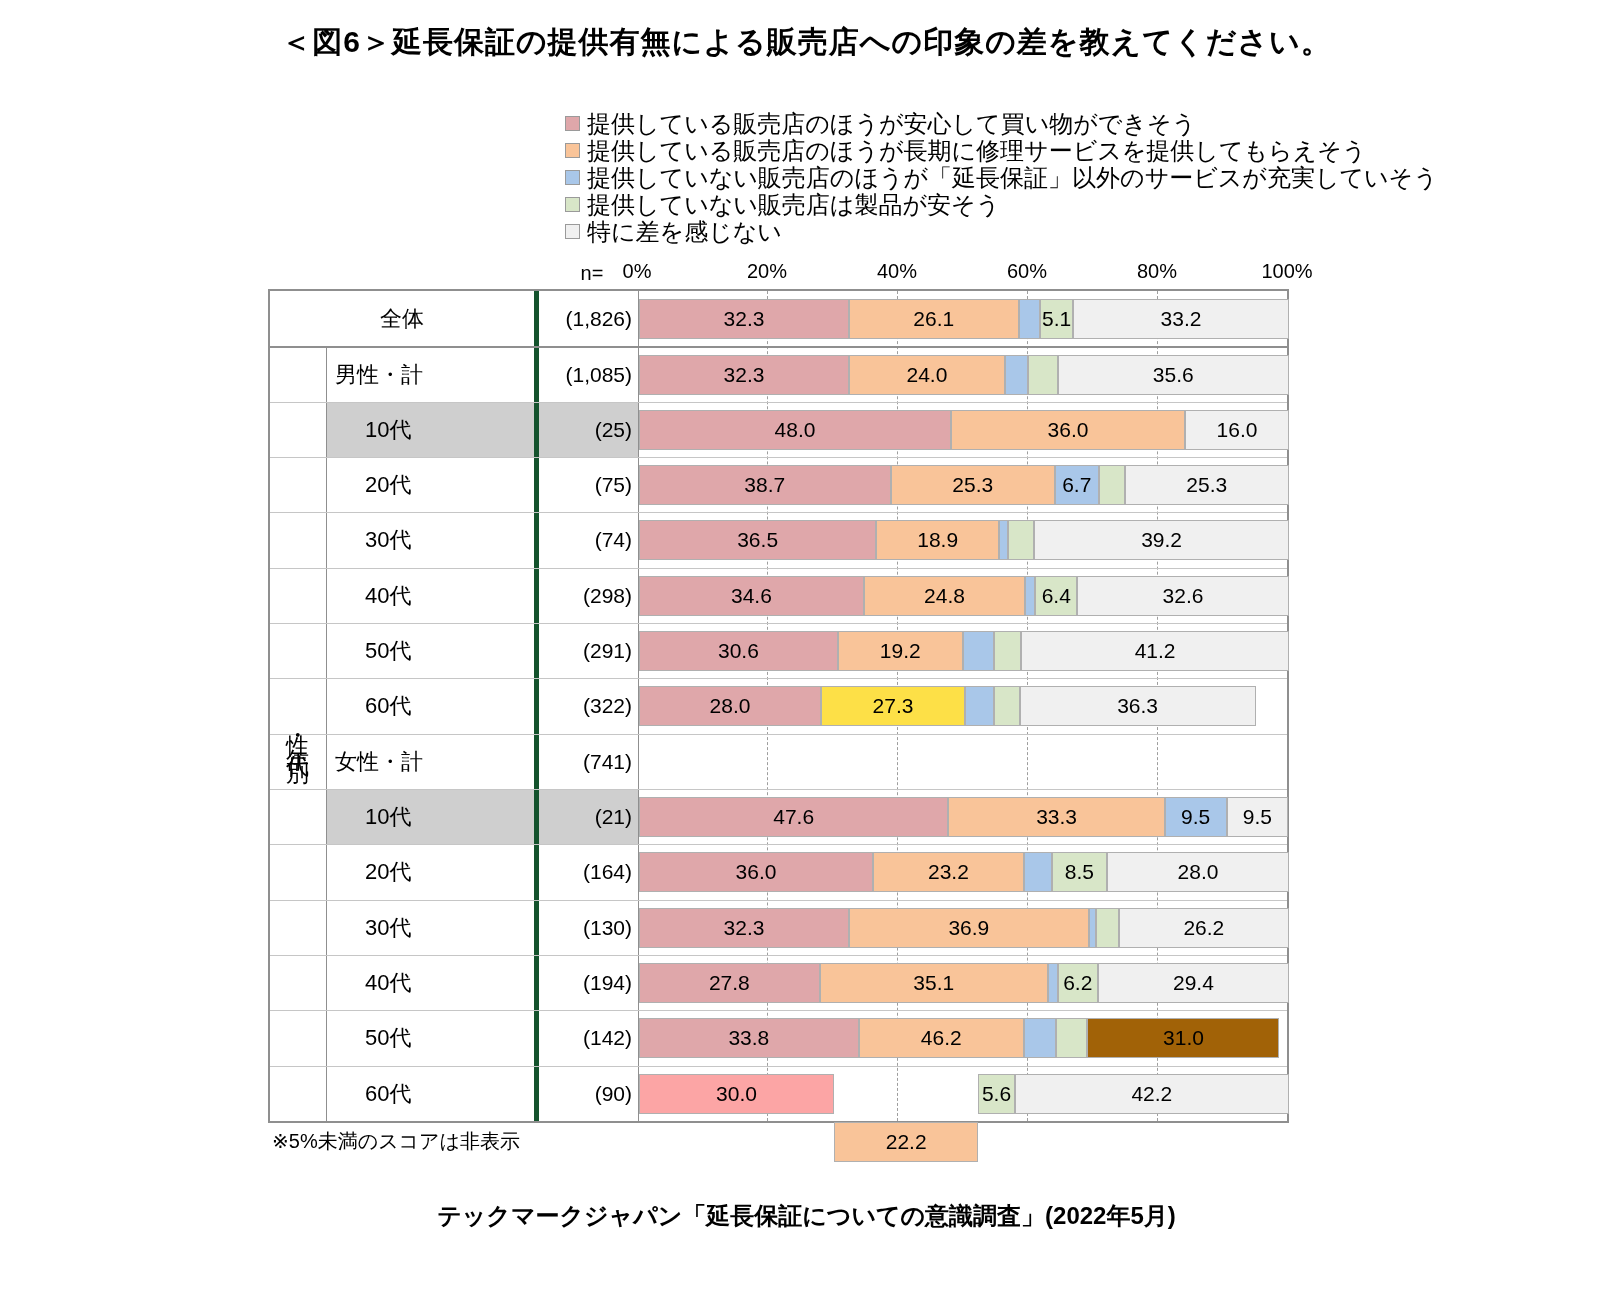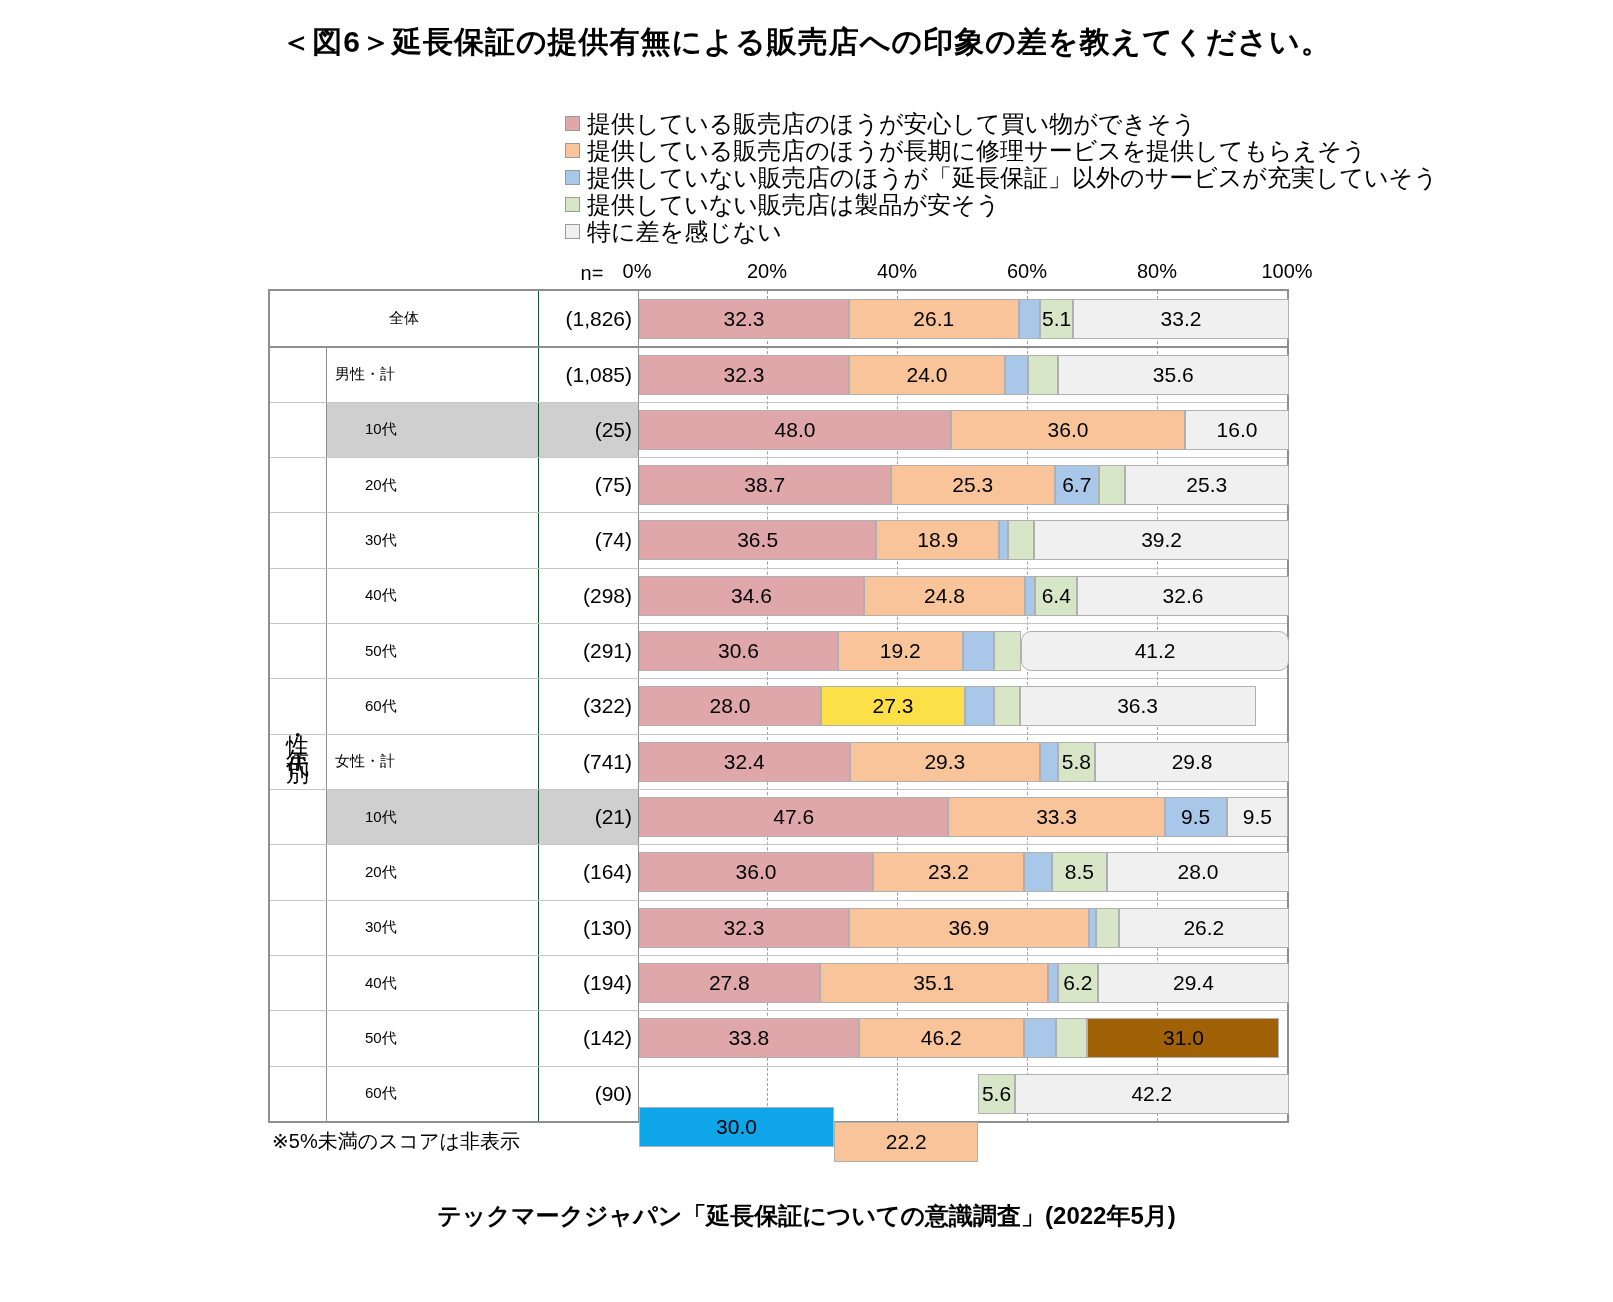--- a/index.html
+++ b/index.html
@@ -21,21 +21,21 @@
   .chart-table { position:absolute; left:268px; top:289px; width:1021px; height:834px;
     border:2px solid #8f8f8f; background:#fff; }
   .gridline { position:absolute; top:0; bottom:0; width:0; border-left:1px dashed #9e9e9e; z-index:0; }
 
   .row { position:relative; display:flex; height:55.33px; z-index:1; }
   .row.sep { border-top:1px solid #c6c6c6; }
   .row.section-sep { border-top:2px solid #8f8f8f; }
 
   .cell-group-spacer { width:57px; flex:none; border-right:1px solid #8f8f8f; }
   .cell-label { width:212px; flex:none; display:flex; align-items:center;
-    padding-left:38px; font-size:15px; border-right:1px solid #14532d;text-align:right; }
+    padding-left:38px; font-size:22px; border-right:5px solid #14532d;text-align:right; }
   .cell-label.total-type { padding-left:8px; }
   .cell-label.merged { width:269px; padding-left:0; justify-content:center; }
   .cell-n { width:100px; flex:none; display:flex; align-items:center; justify-content:flex-end;
     padding-right:6px; font-size:21px; border-right:1px solid #8f8f8f; }
   .shaded { background:#cfcfcf; }
 
   .cell-bar { width:650px; flex:none; display:flex; align-items:center; }
   .bar { position:relative; display:flex; width:650px; height:40px; }
   .bar-segment { position:relative; display:flex; align-items:center; justify-content:center;
     height:100%; border:1px solid #b0b0b0; font-size:21px; white-space:nowrap; overflow:visible; }
@@ -178,21 +178,21 @@
     <div class="row sep">
       <div class="cell-group-spacer"></div>
       <div class="cell-label">50代</div>
       <div class="cell-n">(291)</div>
       <div class="cell-bar">
         <div class="bar">
           <div class="bar-segment" style="background: rgb(223, 167, 170); width: 198.9px;">30.6</div>
           <div class="bar-segment" style="background: rgb(249, 196, 153); width: 124.8px;">19.2</div>
           <div class="bar-segment" style="background: rgb(169, 199, 233); width: 31.2px;"></div>
           <div class="bar-segment" style="background: rgb(216, 230, 200); width: 27.3px;"></div>
-          <div class="bar-segment" style="background: rgb(240, 240, 240); width: 267.8px; border-radius: 10px;">41.2</div>
+          <div class="bar-segment" style="background: rgb(240, 240, 240); width: 267.8px;">41.2</div>
         </div>
       </div>
     </div>
     <div class="row sep">
       <div class="cell-group-spacer"></div>
       <div class="cell-label">60代</div>
       <div class="cell-n">(322)</div>
       <div class="cell-bar">
         <div class="bar">
           <div class="bar-segment" style="background: rgb(223, 167, 170); width: 182px;">28.0</div>
@@ -200,29 +200,20 @@
           <div class="bar-segment" style="background: rgb(169, 199, 233); width: 29.25px;"></div>
           <div class="bar-segment" style="background: rgb(216, 230, 200); width: 25.35px;"></div>
           <div class="bar-segment" style="background: rgb(240, 240, 240); width: 235.95px;">36.3</div>
         </div>
       </div>
     </div>
     <div class="row sep">
       <div class="cell-group-spacer"></div>
       <div class="cell-label total-type">女性・計</div>
       <div class="cell-n">(741)</div>
-      <div class="cell-bar">
-        <div class="bar">
-          <div class="bar-segment" style="background: rgb(223, 167, 170); width: 210.6px;">32.4</div>
-          <div class="bar-segment" style="background: rgb(249, 196, 153); width: 190.45px;">29.3</div>
-          <div class="bar-segment" style="background: rgb(169, 199, 233); width: 17.55px;"></div>
-          <div class="bar-segment" style="background: rgb(216, 230, 200); width: 37.7px;">5.8</div>
-          <div class="bar-segment" style="background: rgb(240, 240, 240); width: 193.7px;">29.8</div>
-        </div>
-      </div>
     </div>
     <div class="row sep">
       <div class="cell-group-spacer"></div>
       <div class="cell-label shaded">10代</div>
       <div class="cell-n shaded">(21)</div>
       <div class="cell-bar">
         <div class="bar">
           <div class="bar-segment" style="background: rgb(223, 167, 170); width: 309.4px;">47.6</div>
           <div class="bar-segment" style="background: rgb(249, 196, 153); width: 216.45px;">33.3</div>
           <div class="bar-segment" style="background: rgb(169, 199, 233); width: 61.75px;">9.5</div>
@@ -285,21 +276,21 @@
           <div class="bar-segment" style="background: #a16207; width: 192px;">31.0</div>
         </div>
       </div>
     </div>
     <div class="row sep">
       <div class="cell-group-spacer"></div>
       <div class="cell-label">60代</div>
       <div class="cell-n">(90)</div>
       <div class="cell-bar">
         <div class="bar">
-          <div class="bar-segment" style="background: #0ea5e9; width: 195px; margin-top: 33px;">30.0</div>
+          <div class="bar-segment" style="background: #fca5a5; width: 195px;">30.0</div>
           <div class="bar-segment" style="background: rgb(249, 196, 153); width: 144.3px; margin-top: 48px;">22.2</div>
           <div class="bar-segment" style="background: rgb(216, 230, 200); width: 36.4px;">5.6</div>
           <div class="bar-segment" style="background: rgb(240, 240, 240); width: 274.3px;">42.2</div>
         </div>
       </div>
     </div>
   </div>
 
 <div class="footnote">※5%未満のスコアは非表示</div>
 <div class="source-note">テックマークジャパン「延長保証についての意識調査」(2022年5月)</div>

